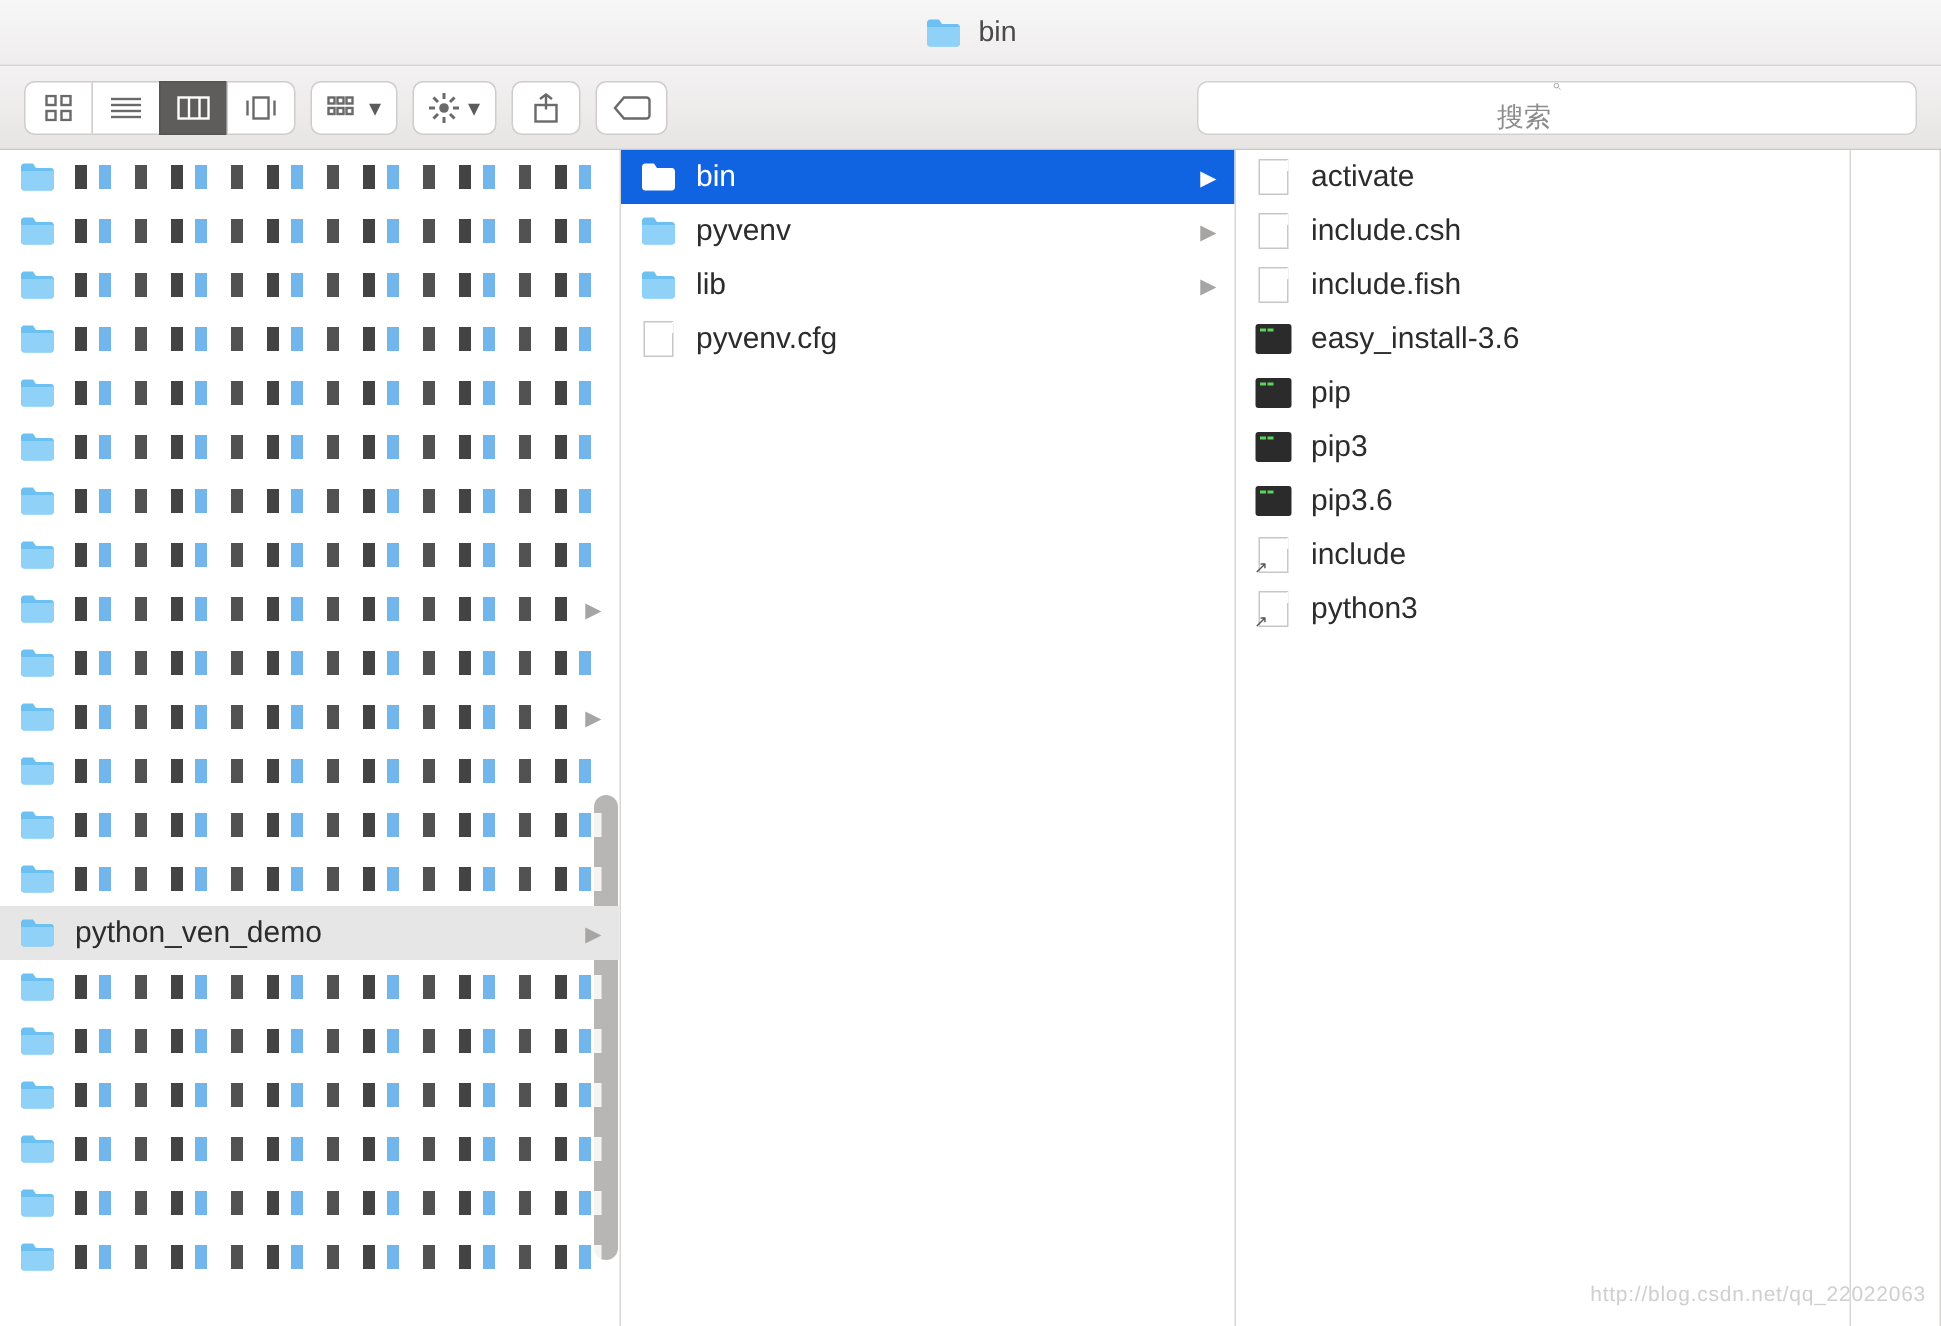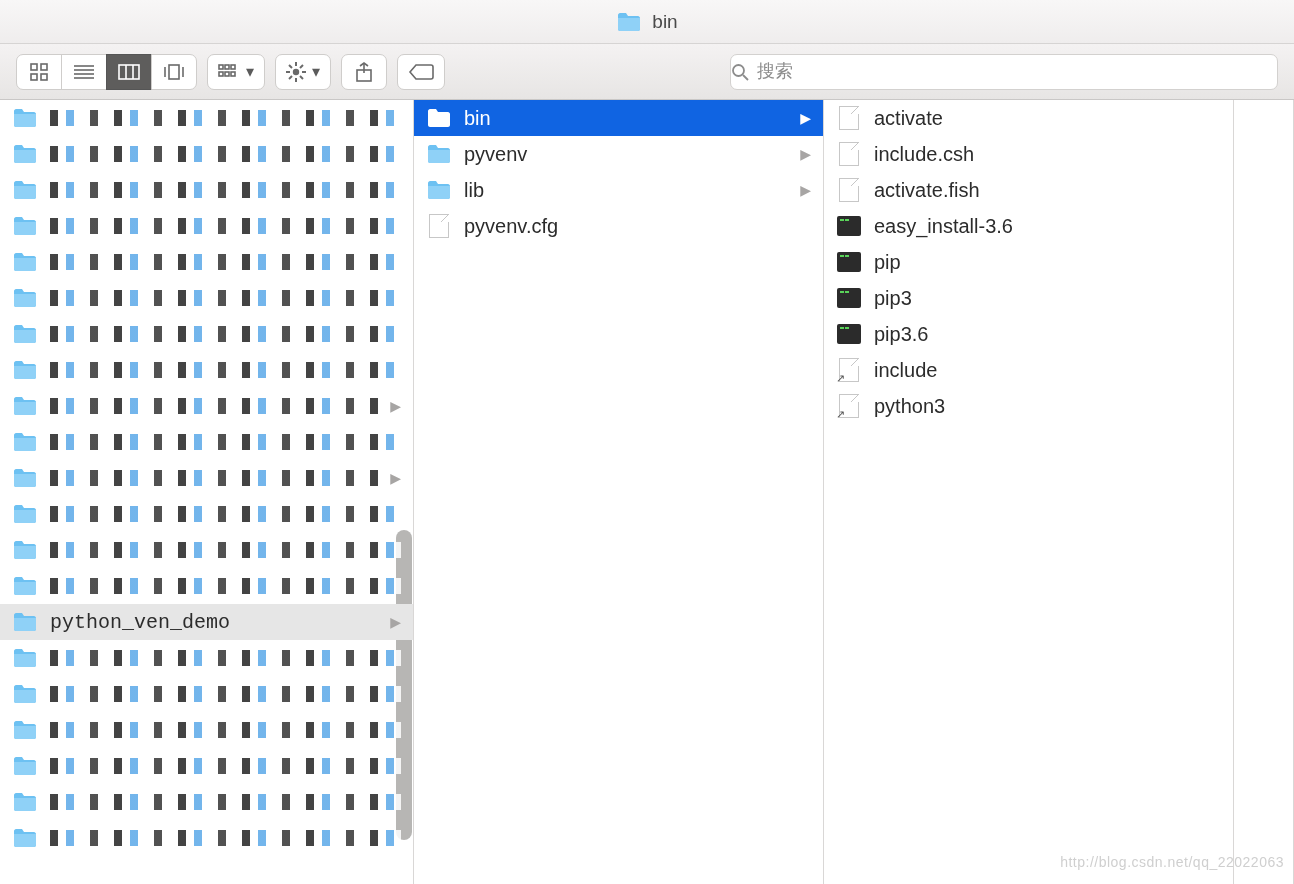--- a/index.html
+++ b/index.html
@@ -30,25 +30,25 @@
   color: #5b5b5b; cursor: pointer;
   padding: 0 10px; gap: 6px;
 }
 .btn-group .btn { border-radius: 0; margin-left: -1px;}
 .btn-group .btn:first-child { border-top-left-radius: 7px; border-bottom-left-radius: 7px; margin-left:0;}
 .btn-group .btn:last-child  { border-top-right-radius: 7px; border-bottom-right-radius: 7px; }
 .btn.single { border-radius: 7px; }
 .btn.active { background: #5e5d5c; color: #fff; border-color:#555; }
 .spacer { flex: 1; }
 .search {
-  width: 548px; height: 36px;
+  width: 480px; height: 36px;
   border: 1px solid #d3d1cf; border-radius: 7px;
   background:#fff;
-  display:flex; align-items:center; justify-content:flex-start;
-  color:#8c8c8c; gap:8px;
+  display:flex; align-items:center; justify-content:space-between;
+  color:#8c8c8c; gap:8px;flex-direction:column;
 }
 .search input{
   border:none; outline:none; font-size:18px; width:80px; text-align:left; background:transparent; color:#4a4a4a;
 }
 .search input::placeholder{ color:#8c8c8c; }
 
 .columns {
   display:flex; height: calc(884px - 44px - 56px);
   background:#fff;
 }
@@ -91,21 +91,21 @@
   content:"↗"; position:absolute; left:-4px; bottom:-4px; font-size:11px; color:#555;
 }
 
 
 .exec {
   width:24px; height:20px; background:#2b2b2b; border-radius:2px; position:relative;
 }
 .exec::after{ content:""; position:absolute; top:3px; left:3px; width:4px; height:2px; background:#5ad45a; box-shadow:5px 0 #5ad45a; }
 
 
-.col1 .row .label { filter: blur(0); font-family: Liberation Mono, monospace; }
+.col1 .row .label { filter: blur(0); }
 .col1 .mosaic {
   height:16px; flex:1;
   background:
     repeating-linear-gradient(90deg,#222 0 8px,#fff 8px 16px,#5aa8e8 16px 24px,#fff 24px 40px,#333 40px 48px,#fff 48px 64px);
   opacity:.85;
   image-rendering:pixelated;
 }
 .col1 .row { height:36px; }
 .col1 .scroll { position:absolute; right:1px; top:430px; width:16px; height:310px; background:#b7b6b4; border-radius:8px; }
 
@@ -447,21 +447,21 @@
       <div class="row">
         <span class="ficon">
           <span class="doc"></span>
         </span>
         <span class="label">include.csh</span>
       </div>
       <div class="row">
         <span class="ficon">
           <span class="doc"></span>
         </span>
-        <span class="label">activate.fish</span>
+        <span class="label">include.fish</span>
       </div>
       <div class="row">
         <span class="ficon">
           <span class="exec"></span>
         </span>
         <span class="label">easy_install-3.6</span>
       </div>
       <div class="row">
         <span class="ficon">
           <span class="exec"></span>

